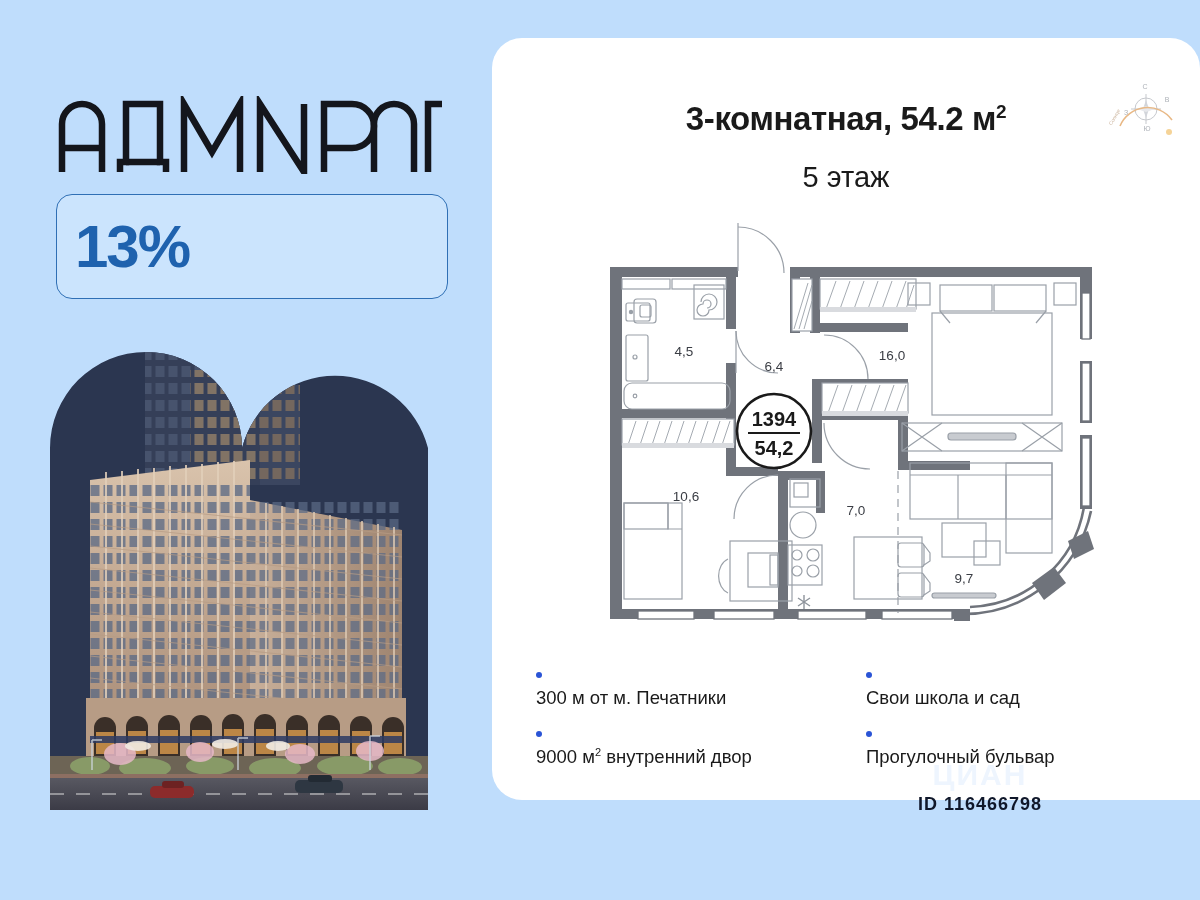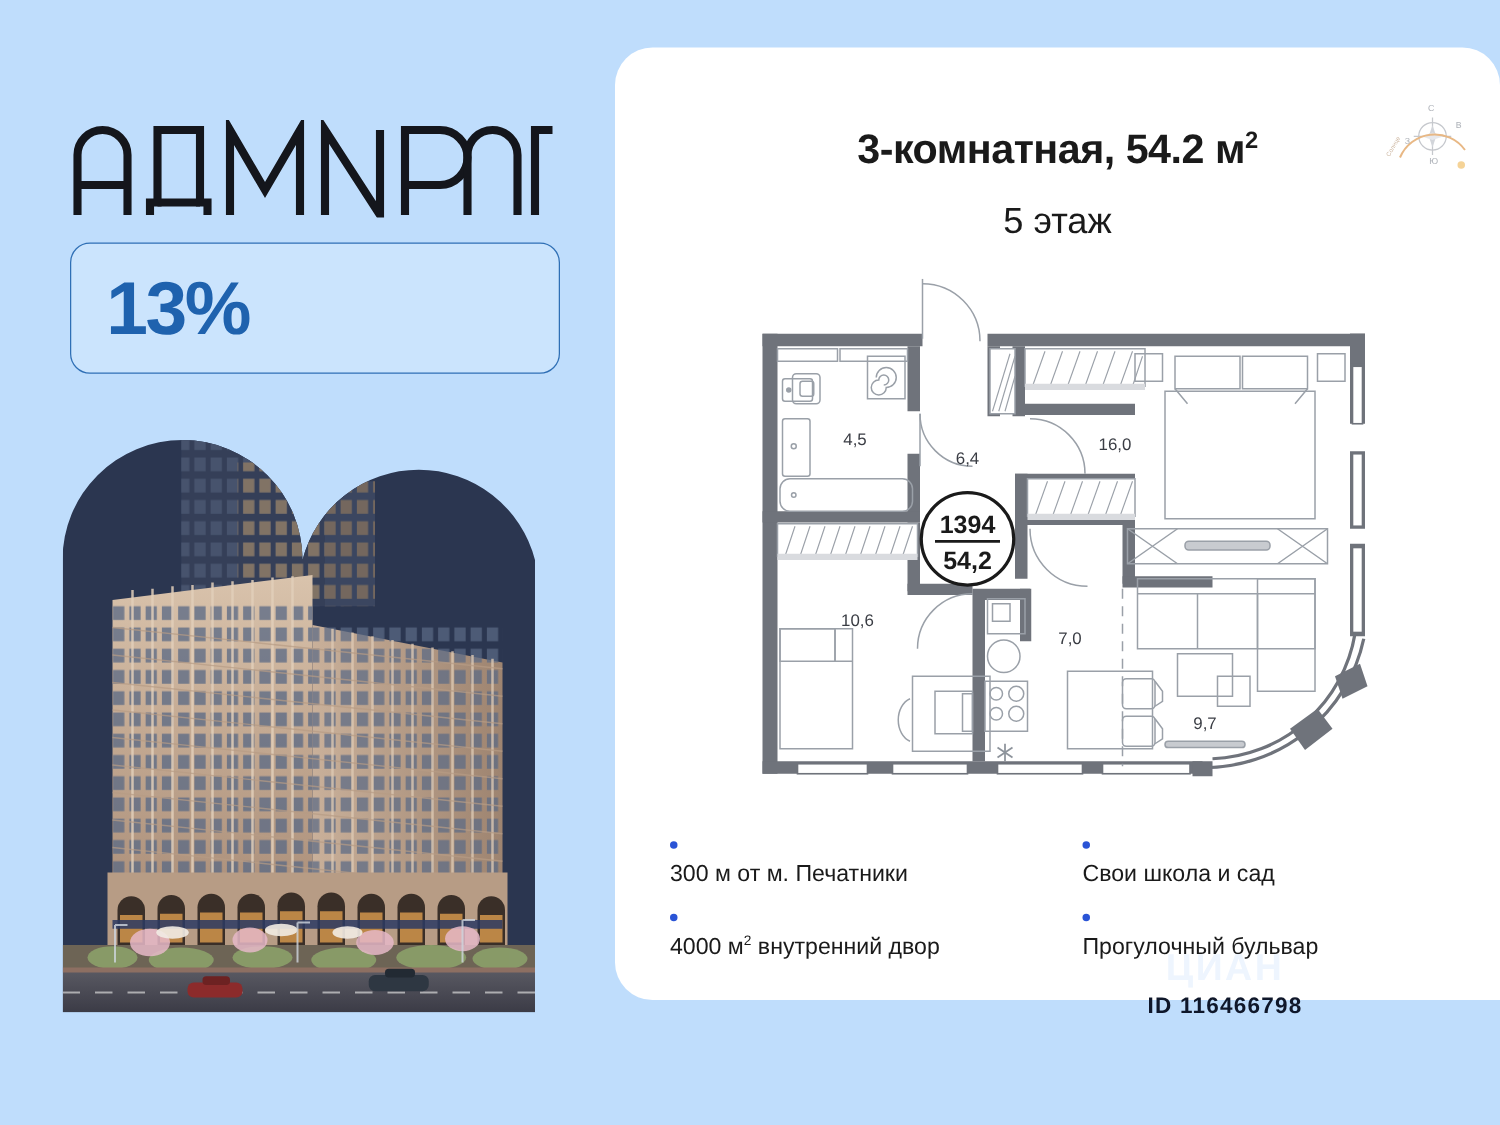--- a/index.html
+++ b/index.html
@@ -18,21 +18,21 @@
   #brand-logo{
     position:absolute; left:56px; top:96px; width:392px; height:78px;
     display:flex; align-items:center; justify-content:center;
   }
   #brand-logo svg{ width:100%; height:100%; }
 
   #discount-badge{
     position:absolute; left:56px; top:194px; width:392px; height:105px;
     border:1.5px solid #2f6fb5; border-radius:16px;
     background:#cbe4fd;
-    display:flex; align-items:center; padding-left:28px; gap:14px;
+    display:flex; align-items:center; padding-left:18px; gap:14px;
   }
   #discount-pct{
     font-size:60px; font-weight:bold; color:#1f62ae;
     letter-spacing:-2px; line-height:1;
   }
   #discount-text{
     font-size:19px; color:#1f62ae; line-height:1.22; font-weight:400;
   }
 
   
@@ -570,21 +570,21 @@
     <div class="feature">
       <span class="dot"></span>
       <span>300 м от м. Печатники</span>
     </div>
     <div class="feature">
       <span class="dot"></span>
       <span>Свои школа и сад</span>
     </div>
     <div class="feature">
       <span class="dot"></span>
-      <span><span>4000 м</span><sup>2</sup><span> внутренний двор</span></span>
+      <span><span>9000 м</span><sup>2</sup><span> внутренний двор</span></span>
     </div>
     <div class="feature">
       <span class="dot"></span>
       <span>Прогулочный бульвар</span>
     </div>
   </div>
 </div>
 
 <div id="watermark">
   <div id="wm-word">ЦИАН</div>

